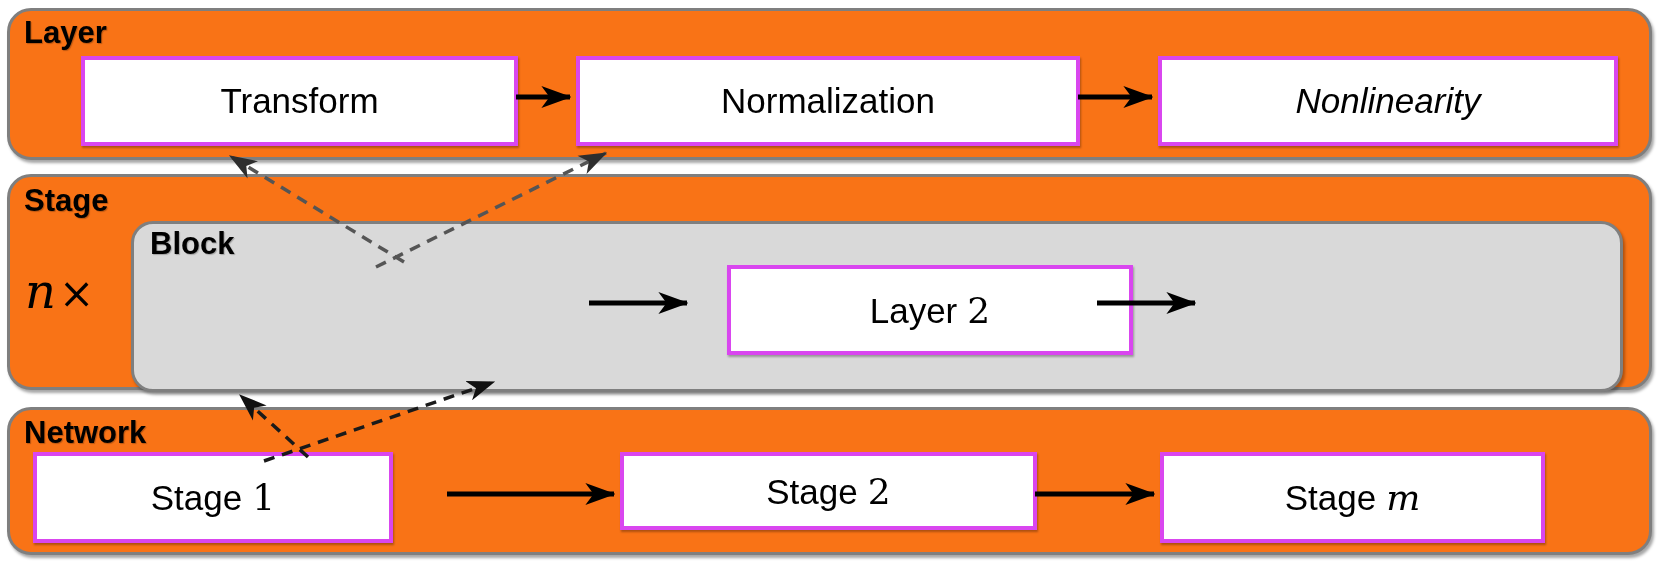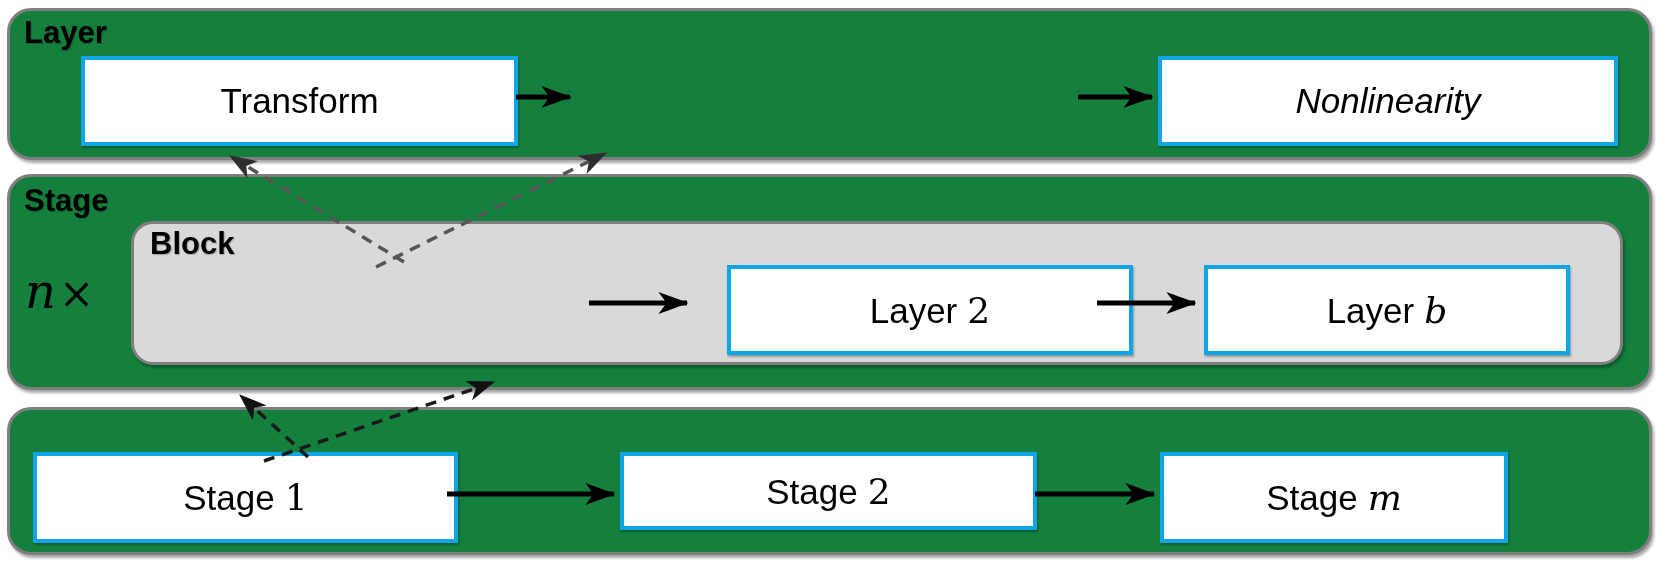--- a/index.html
+++ b/index.html
@@ -6,21 +6,21 @@
   #canvas {
     position: relative;
     width: 1661px;
     height: 566px;
     background: #ffffff;
     font-family: "Liberation Sans", sans-serif;
     overflow: hidden;
   }
   .group {
     position: absolute;
-    background: #15803d;
+    background: #f97316;
     border: 3px solid #7f7f7f;
     border-radius: 24px;
     box-shadow: 2px 3px 3px rgba(0,0,0,0.35);
     box-sizing: border-box;
   }
   .group.block {
     background: #d9d9d9;
     border-radius: 22px;
     box-shadow: 2px 3px 3px rgba(0,0,0,0.3);
   }
@@ -29,21 +29,21 @@
     font-weight: bold;
     font-size: 31px;
     color: #000000;
     line-height: 1;
     text-shadow: 1px 1px 1px rgba(0,0,0,0.25);
     white-space: nowrap;
   }
   .node {
     position: absolute;
     background: #ffffff;
-    border: 4px solid #0ea5e9;
+    border: 4px solid #d946ef;
     box-sizing: border-box;
     display: flex;
     align-items: center;
     justify-content: center;
     box-shadow: 1px 2px 2px rgba(0,0,0,0.3);
   }
   .node .box-text {
     font-size: 35px;
     color: #000000;
     white-space: nowrap;
@@ -75,58 +75,57 @@
 </head>
 <body>
 
 <div id="canvas">
 
   <div class="group" style="left:7px; top:8px; width:1645px; height:152px;">
     <div class="group-label" style="left:14px; top:6px;">Layer</div>
     <div class="node" style="left:71px; top:45px; width:437px; height:90px;">
       <span class="box-text">Transform</span>
     </div>
+    <div class="node" style="left:566px; top:45px; width:504px; height:90px;">
+      <span class="box-text">Normalization</span>
+    </div>
     <div class="node" style="left:1148px; top:45px; width:460px; height:90px;font-style:italic;">
       <span class="box-text">Nonlinearity</span>
     </div>
   </div>
 
   <div class="group" style="left:7px; top:174px; width:1645px; height:216px;">
     <div class="group-label" style="left:14px; top:8px;">Stage</div>
     <div class="multiplier">
       <span class="n">n</span><span class="times">×</span>
     </div>
 
-    <div class="group block" style="left:121px; top:44px; width:1492px; height:144px;">
+    <div class="group block" style="left:121px; top:44px; width:1492px; height:171px;">
       <div class="group-label" style="left:16px; top:4px;">Block</div>
       <div class="node" style="left:593px; top:41px; width:406px; height:90px;">
         <span class="box-text">
           <span>Layer</span><span class="var">2</span>
         </span>
       </div>
-      <div class="node" style="left:1070px; top:41px; width:366px; height:90px;">
-        <span class="box-text">
-          <span>Layer</span><span class="var italic">b</span>
-        </span>
-      </div>
     </div>
   </div>
 
   <div class="group" style="left:7px; top:407px; width:1645px; height:148px;">
-    <div class="node" style="left:23px; top:42px; width:425px; height:91px;">
+    <div class="group-label" style="left:14px; top:7px;">Network</div>
+    <div class="node" style="left:23px; top:42px; width:360px; height:91px;">
       <span class="box-text">
         <span>Stage</span><span class="var">1</span>
       </span>
     </div>
     <div class="node" style="left:610px; top:42px; width:417px; height:78px;">
       <span class="box-text">
         <span>Stage</span><span class="var">2</span>
       </span>
     </div>
-    <div class="node" style="left:1150px; top:42px; width:348px; height:91px;">
+    <div class="node" style="left:1150px; top:42px; width:385px; height:91px;">
       <span class="box-text">
         <span>Stage</span><span class="var italic">m</span>
       </span>
     </div>
   </div>
 
   <svg id="arrow-overlay" viewBox="0 0 1661 566" xmlns="http://www.w3.org/2000/svg">
     <defs>
       <marker id="ah-black" viewBox="0 0 22 16" refX="21" refY="8" markerWidth="30" markerHeight="22" markerUnits="userSpaceOnUse" orient="auto">
         <path d="M0,0 L22,8 L0,16 L6,8 Z" fill="#000000"></path>

